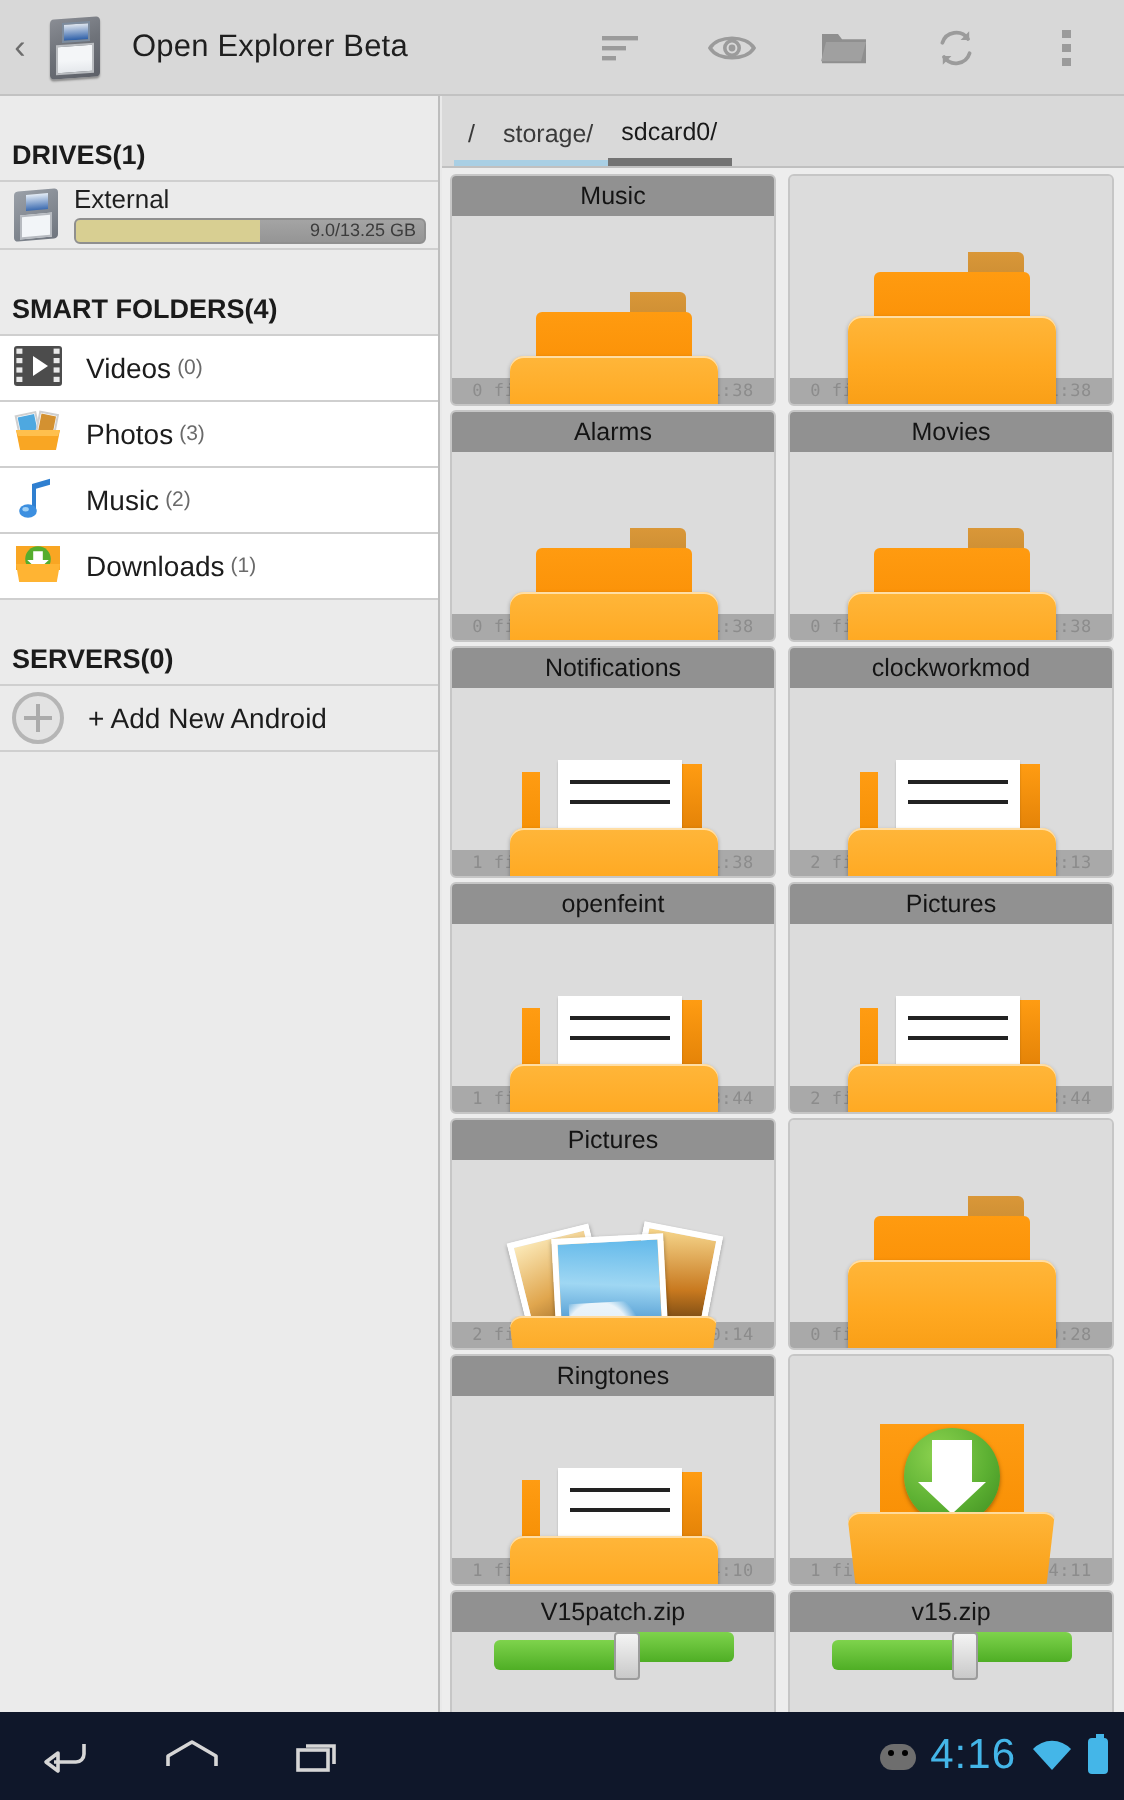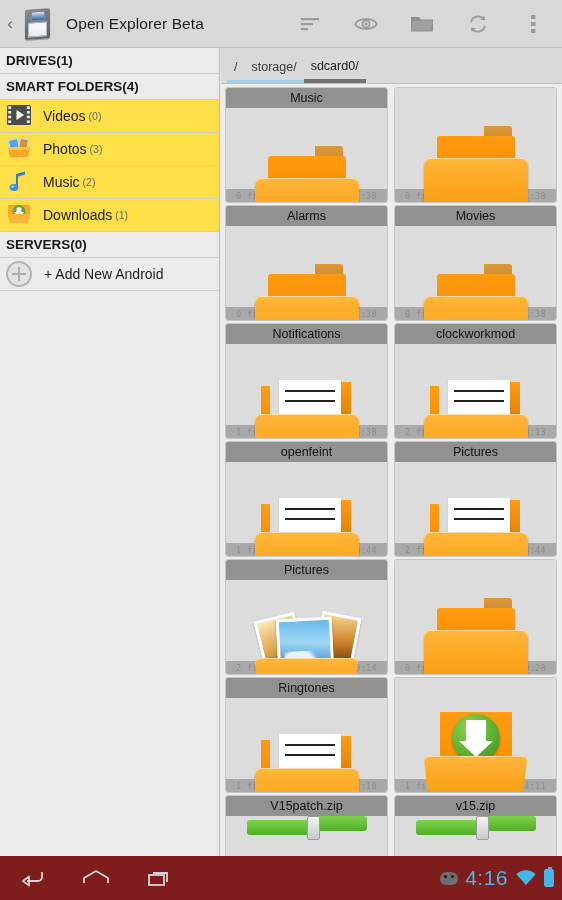--- a/index.html
+++ b/index.html
@@ -45,21 +45,21 @@
   .ic{ display:block; }
 
   
   .sidebar{
     position:absolute; left:0; top:48px; width:220px; height:808px;
     background:#ebebeb; border-right:1px solid #bdbdbd;
   }
   .sec-head{
     height:26px; display:flex; align-items:center; padding-left:6px;
     font-size:13.5px; font-weight:bold; color:#1b1b1b;
-    border-bottom:1px solid #cfcfcf; background:#ebebeb;
+    border-bottom:1px solid #cfcfcf; background:#ebebeb;margin-top:17px;
   }
   .drive-row{
     height:34px; display:flex; align-items:center; padding-left:5px;
     border-bottom:1px solid #cfcfcf; background:#ebebeb; position:relative;
   }
   .drive-ico{ position:relative; width:26px; height:26px; flex:0 0 26px; }
   .drive-ico .b{
     position:absolute; left:2px; top:0; width:22px; height:25px;
     background:linear-gradient(150deg,#9aa0a8,#6f757e); border-radius:2px;
     transform:skewY(-5deg);
@@ -78,21 +78,21 @@
     position:relative; margin-top:2px; height:13px; border-radius:3px;
     background:linear-gradient(#a4a4a4,#959595); overflow:hidden;
     border:1px solid #8f8f8f;
   }
   .bar-fill{ position:absolute; left:0; top:0; bottom:0; background:linear-gradient(#e0d79a,#cfc485); }
   .bar-txt{
     position:absolute; right:4px; top:0; line-height:11px; font-size:9px; color:#3c3c3c;
   }
   .sf-row{
     height:33px; display:flex; align-items:center; padding-left:6px;
-    border-bottom:1px solid #cfcfcf; background:#fde047; cursor:pointer;
+    border-bottom:1px solid #cfcfcf; background:#ffffff; cursor:pointer;
   }
   .sf-ico{ width:28px; height:26px; flex:0 0 28px; position:relative; }
   .sf-label{ font-size:14px; color:#1c1c1c; margin-left:9px; }
   .sf-count{ font-size:10.5px; color:#6a6a6a; margin-left:3px; }
   .add-row{
     height:33px; display:flex; align-items:center; padding-left:6px;
     border-bottom:1px solid #cfcfcf; cursor:pointer;
   }
   .plus-circ{
     width:26px; height:26px; border-radius:50%;
@@ -225,21 +225,21 @@
   .zip .r{ right:0; width:52px; top:0; height:15px; }
   .zip .slider{
     position:absolute; left:60px; top:0; width:13px; height:24px;
     background:linear-gradient(#f4f4f4,#c9c9c9); border-radius:2px;
     border:1px solid #9c9c9c;
   }
 
   
   .navbar{
     position:absolute; left:0; bottom:0; width:562px; height:44px;
-    background:#7f1d1d; display:flex; align-items:center;
+    background:#0f172a; display:flex; align-items:center;
   }
   .nav-btn{ width:64px; height:44px; display:flex; align-items:center; justify-content:center; cursor:pointer; }
   .sys-tray{ margin-left:auto; display:flex; align-items:center; padding-right:8px; gap:7px; }
   .clock{ font-size:21px; color:#44b6e8; letter-spacing:.5px; }
   .jb-face{
     width:18px; height:13px; background:#6e6e6e; border-radius:8px 8px 7px 7px;
     position:relative;
   }
   .jb-face:before,.jb-face:after{
     content:""; position:absolute; top:3px; width:3px; height:3px;
@@ -303,20 +303,34 @@
           <rect x="0" y="8" width="4.5" height="4" fill="#9b9b9b"></rect>
           <rect x="0" y="15" width="4.5" height="4" fill="#9b9b9b"></rect>
         </svg>
       </div>
     </div>
   </div>
 
   <div class="sidebar">
     <div class="sec-head">DRIVES(1)</div>
 
+    <div class="drive-row">
+      <div class="drive-ico">
+        <div class="b"></div>
+          <div class="s"></div>
+          <div class="l"></div>
+      </div>
+      <div class="drive-main">
+        <div class="drive-name">External</div>
+        <div class="bar-wrap">
+          <div class="bar-fill" id="driveFill" style="width: 53%; background: rgb(216, 207, 146);"></div>
+          <div class="bar-txt">9.0/13.25 GB</div>
+        </div>
+      </div>
+    </div>
 
     <div class="sec-head">SMART FOLDERS(4)</div>
 
     <div class="sf-row">
       <div class="sf-ico">
         <svg width="28" height="24" viewBox="0 0 28 24">
           <rect x="1" y="2" width="24" height="20" rx="1.5" fill="#4c4c4c"></rect>
           <g fill="#e9e9e9">
             <rect x="2.2" y="3.3" width="3" height="2.6"></rect>
               <rect x="2.2" y="8" width="3" height="2.6"></rect>

